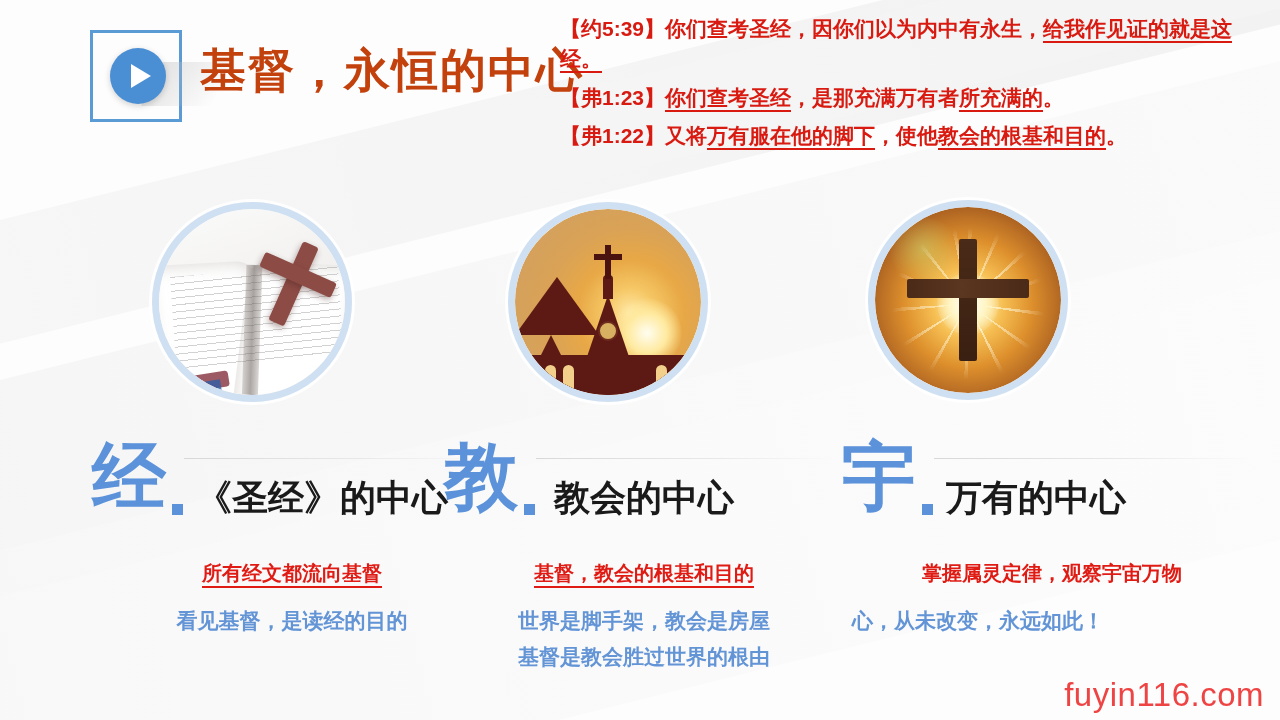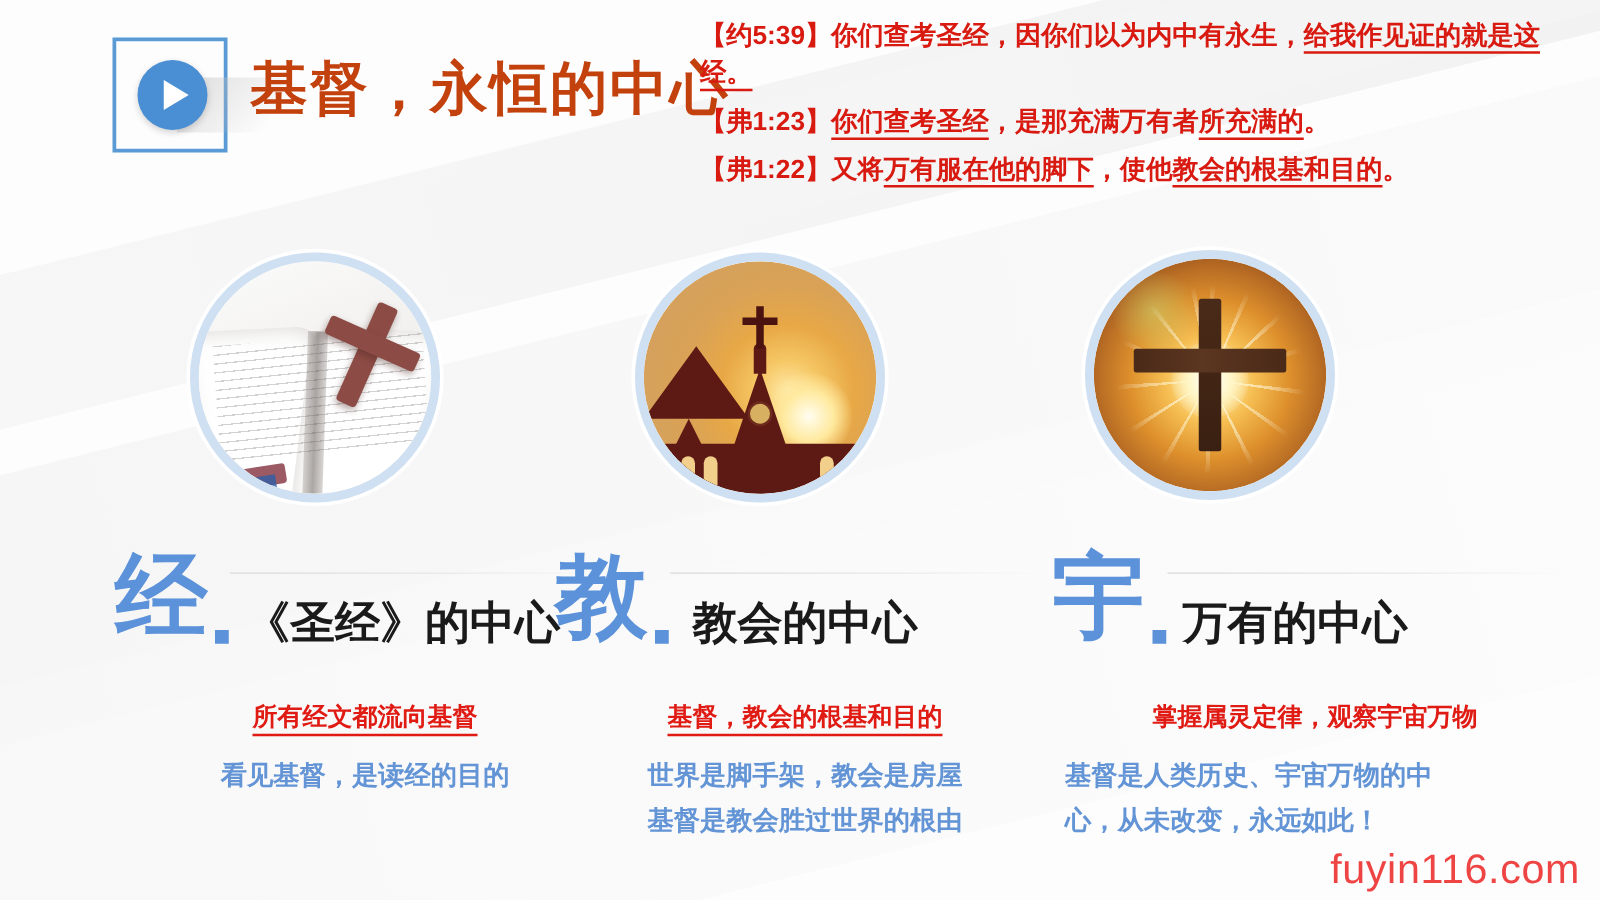--- a/index.html
+++ b/index.html
@@ -288,19 +288,18 @@
 
   <div class="col" id="col3">
     <div class="headrow">
       <div class="divider"></div>
       <div class="bigchar">宇</div>
       <div class="dot"></div>
       <div class="subtitle">万有的中心</div>
     </div>
     <div class="redline nounderline"><span>掌握属灵定律，观察宇宙万物</span></div>
     <div class="bluebody">
-      <div>基督是人类历史、宇宙万物的中</div>
       <div>心，从未改变，永远如此！</div>
     </div>
   </div>
 
   <div class="watermark">fuyin116.com</div>
 </div>
 
 </body></html>

